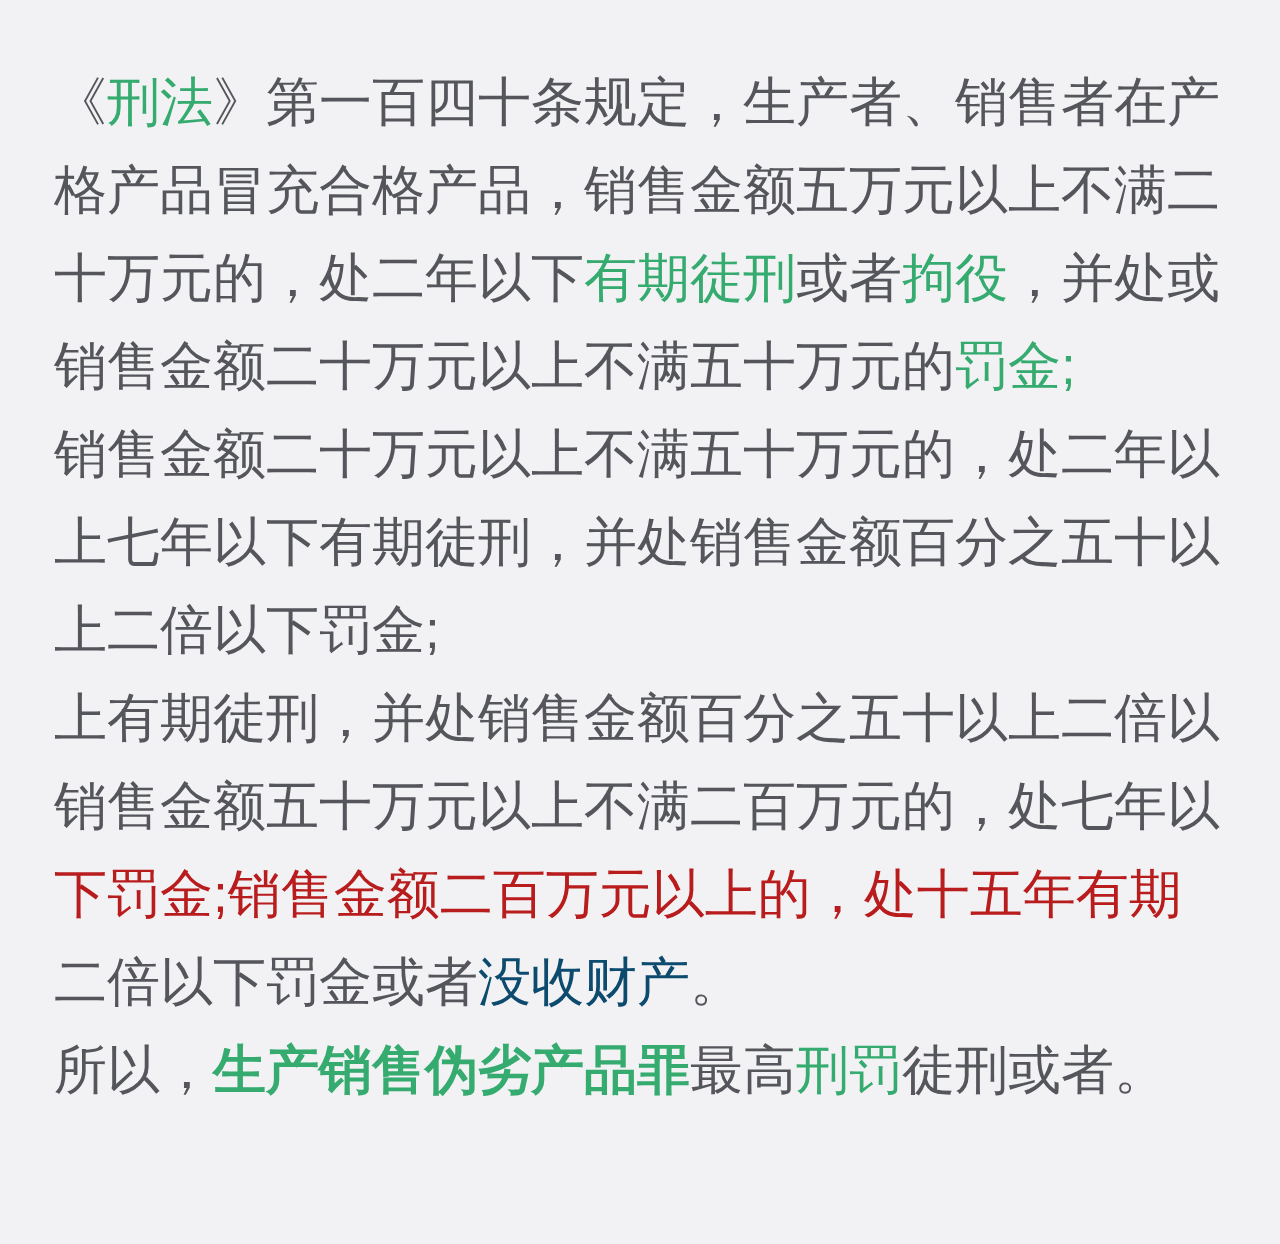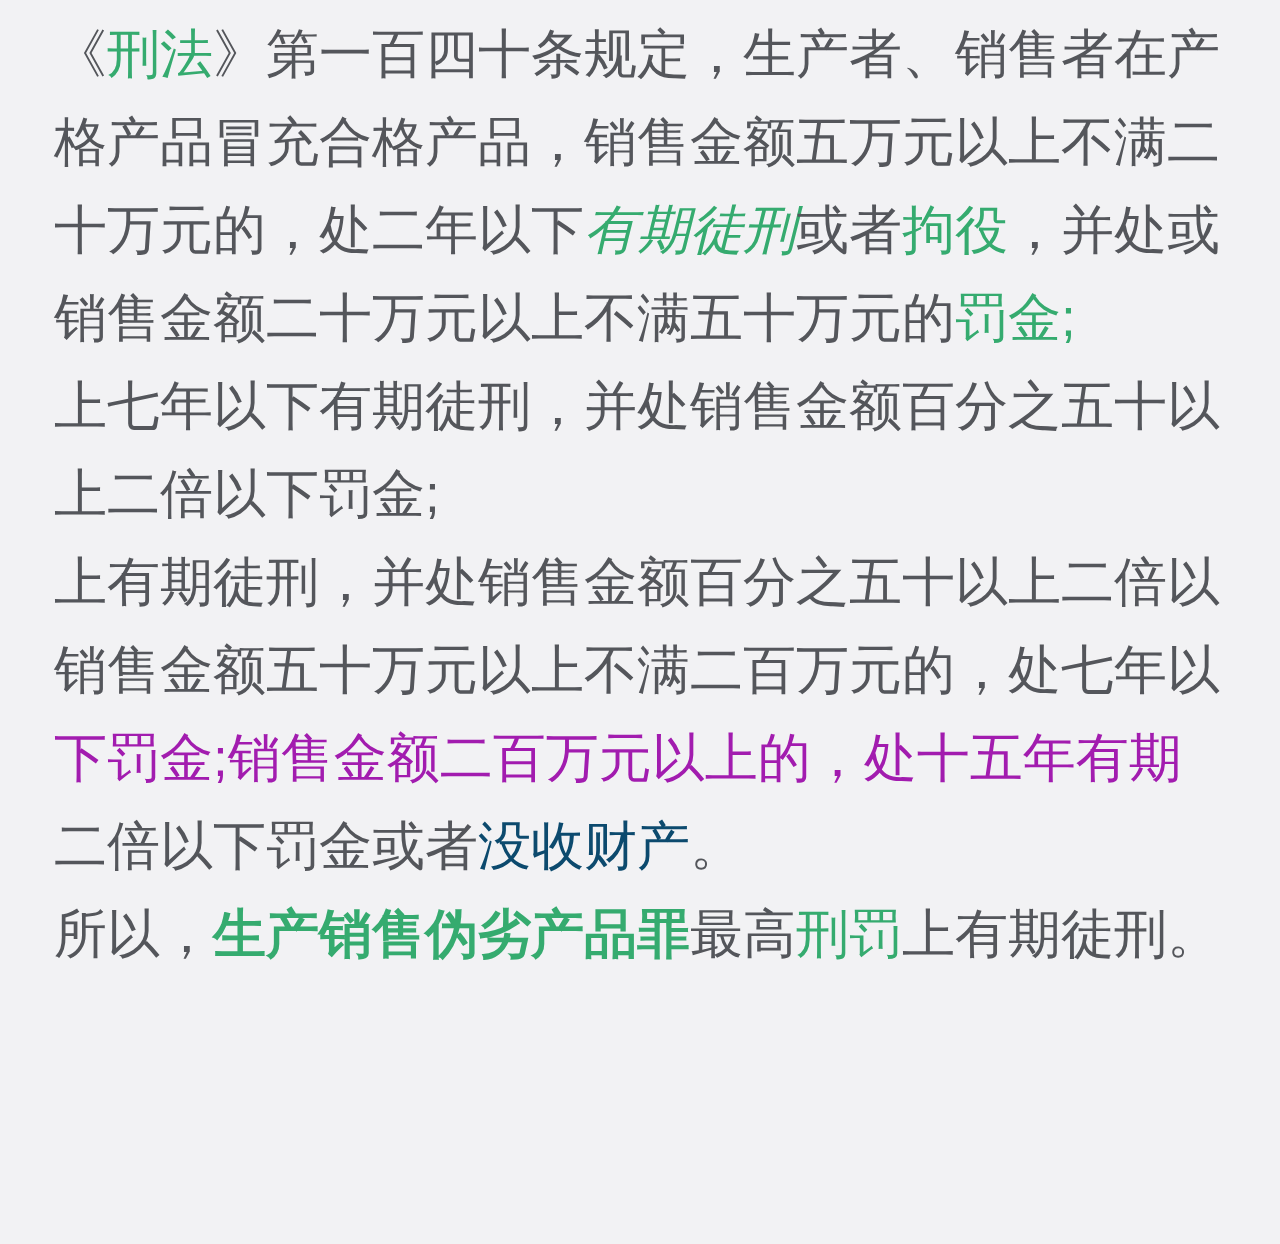--- a/index.html
+++ b/index.html
@@ -10,20 +10,21 @@
     width: 1280px;
     height: 1244px;
     overflow: hidden;
     font-family: "Liberation Sans", sans-serif;
   }
   .article {
     box-sizing: border-box;
     width: 1280px;
     height: 1064px;
     padding: 10px 54px 0 54px;
+    margin-top: 48px;
   }
   .line {
     white-space: nowrap;
     font-size: 53px;
     line-height: 88px;
     height: 88px;
     letter-spacing: 0px;
   }
   .seg-normal {
     
@@ -34,22 +35,23 @@
   .seg-link-bold {
     font-weight: 700;
   }
 </style>
 </head>
 <body style="background: rgb(242, 242, 244);">
 
 <div class="article" id="article">
     <div class="line"><span class="seg-normal" style="color: rgb(84, 86, 91);">《</span><span class="seg-link" style="color: rgb(53, 171, 111);">刑法</span><span class="seg-normal" style="color: rgb(84, 86, 91);">》第一百四十条规定，生产者、销售者在产</span></div>
     <div class="line"><span class="seg-normal" style="color: rgb(84, 86, 91);">格产品冒充合格产品，销售金额五万元以上不满二</span></div>
-    <div class="line"><span class="seg-normal" style="color: rgb(84, 86, 91);">十万元的，处二年以下</span><span class="seg-link" style="color: rgb(53, 171, 111); font-style: italic;">有期徒刑</span><span class="seg-normal" style="color: rgb(84, 86, 91);">或者</span><span class="seg-link" style="color: rgb(53, 171, 111);">拘役</span><span class="seg-normal" style="color: rgb(84, 86, 91);">，并处或</span></div>
+    <div class="line"><span class="seg-normal" style="color: rgb(84, 86, 91);">十万元的，处二年以下</span><span class="seg-link" style="color: rgb(53, 171, 111);">有期徒刑</span><span class="seg-normal" style="color: rgb(84, 86, 91);">或者</span><span class="seg-link" style="color: rgb(53, 171, 111);">拘役</span><span class="seg-normal" style="color: rgb(84, 86, 91);">，并处或</span></div>
     <div class="line"><span class="seg-normal" style="color: rgb(84, 86, 91);">销售金额二十万元以上不满五十万元的</span><span class="seg-link" style="color: rgb(53, 171, 111);">罚金;</span></div>
+    <div class="line"><span class="seg-normal" style="color: rgb(84, 86, 91);">销售金额二十万元以上不满五十万元的，处二年以</span></div>
     <div class="line"><span class="seg-normal" style="color: rgb(84, 86, 91);">上七年以下有期徒刑，并处销售金额百分之五十以</span></div>
     <div class="line"><span class="seg-normal" style="color: rgb(84, 86, 91);">上二倍以下罚金;</span></div>
     <div class="line"><span class="seg-normal" style="color: rgb(84, 86, 91);">上有期徒刑，并处销售金额百分之五十以上二倍以</span></div>
     <div class="line"><span class="seg-normal" style="color: rgb(84, 86, 91);">销售金额五十万元以上不满二百万元的，处七年以</span></div>
-    <div class="line"><span class="seg-normal" style="color: #a21caf; text-align: center;">下罚金;销售金额二百万元以上的，处十五年有期</span></div>
+    <div class="line"><span class="seg-normal" style="color: #b91c1c; text-align: center;">下罚金;销售金额二百万元以上的，处十五年有期</span></div>
     <div class="line"><span class="seg-normal" style="color: rgb(84, 86, 91);">二倍以下罚金或者</span><span class="seg-link" style="color: #0c4a6e;">没收财产</span><span class="seg-normal" style="color: rgb(84, 86, 91);">。</span></div>
-    <div class="line"><span class="seg-normal" style="color: rgb(84, 86, 91);">所以，</span><span class="seg-link-bold" style="color: rgb(53, 171, 111);">生产销售伪劣产品罪</span><span class="seg-normal" style="color: rgb(84, 86, 91);">最高</span><span class="seg-link" style="color: rgb(53, 171, 111);">刑罚</span><span class="seg-normal" style="color: rgb(84, 86, 91);">上有期徒刑。</span></div>
+    <div class="line"><span class="seg-normal" style="color: rgb(84, 86, 91);">所以，</span><span class="seg-link-bold" style="color: rgb(53, 171, 111);">生产销售伪劣产品罪</span><span class="seg-normal" style="color: rgb(84, 86, 91);">最高</span><span class="seg-link" style="color: rgb(53, 171, 111);">刑罚</span><span class="seg-normal" style="color: rgb(84, 86, 91);">徒刑或者。</span></div>
   </div>
 
 </body></html>

